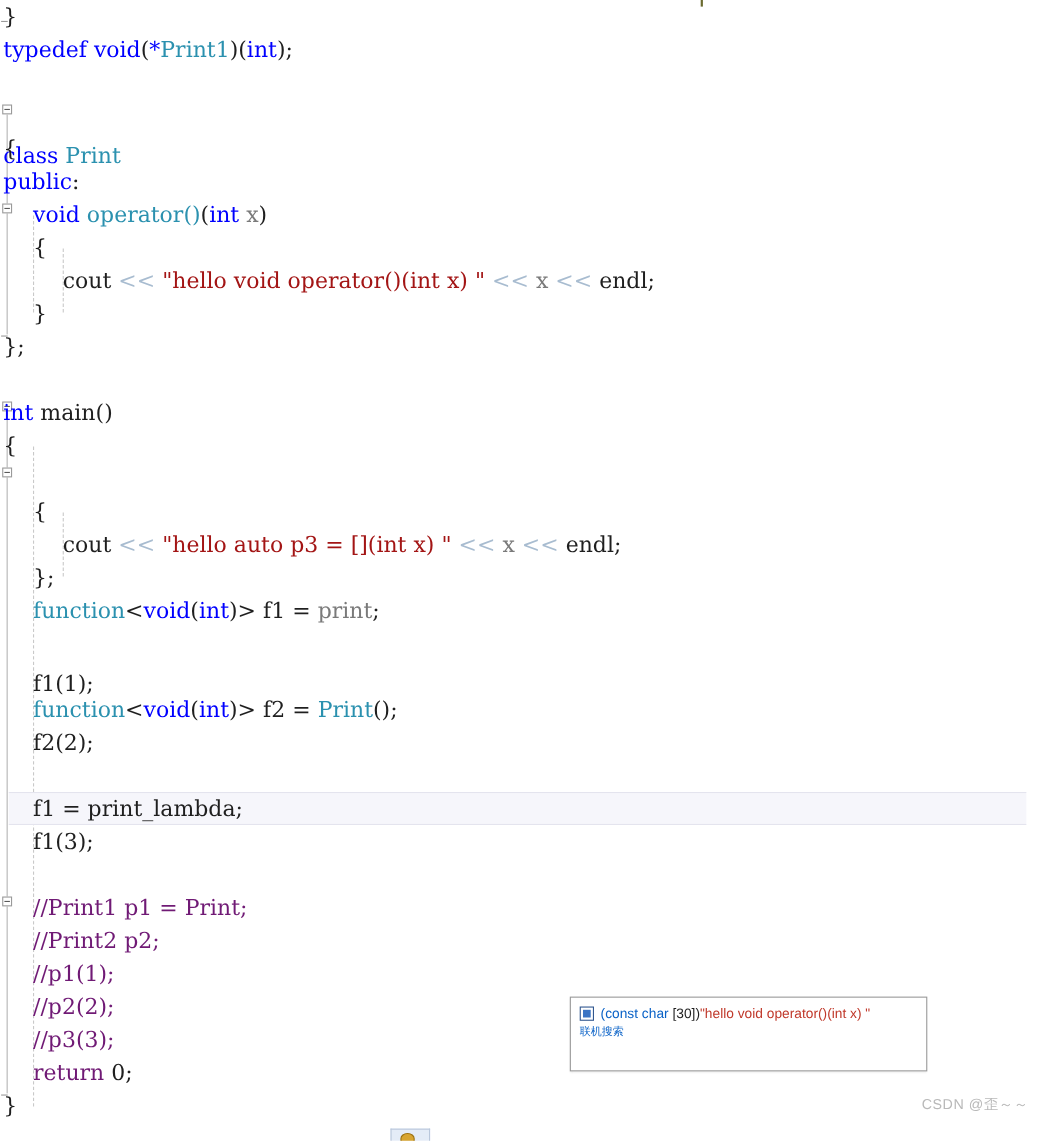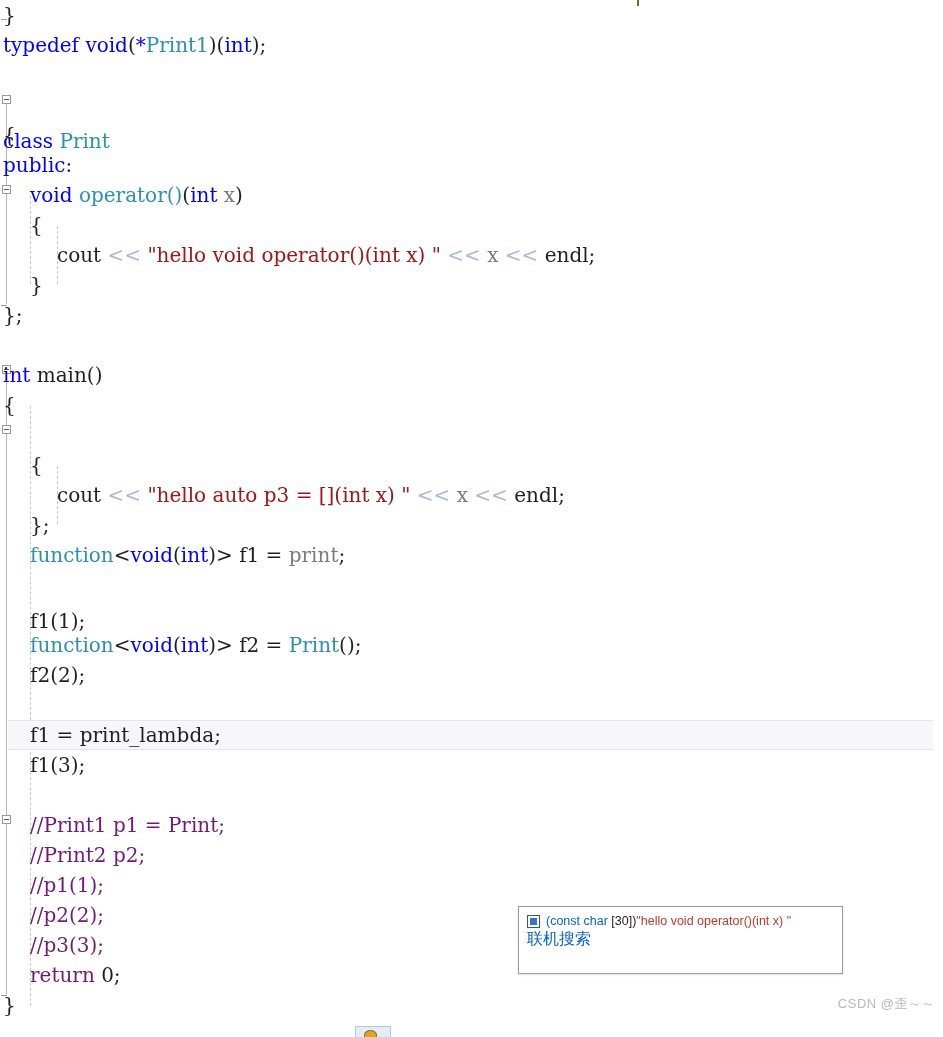--- a/index.html
+++ b/index.html
@@ -152,21 +152,21 @@
     left: 2px; top: 2px;
     width: 7px; height: 7px;
     background: #3b74c4;
   }
   .qi-type   { color: #0a62c7; }
   .qi-brack  { color: #1f1f1f; }
   .qi-str    { color: #c0392b; }
   .qi-link {
     color: #0a62c7;
     line-height: 19px;
-    font-size: 16px;
+    font-size: 10px;
     cursor: pointer;
   }
 
   
   #intellisense-peek {
     position: absolute;
     left: 355px;
     top: 1026px;
     width: 36px;
     height: 11px;

